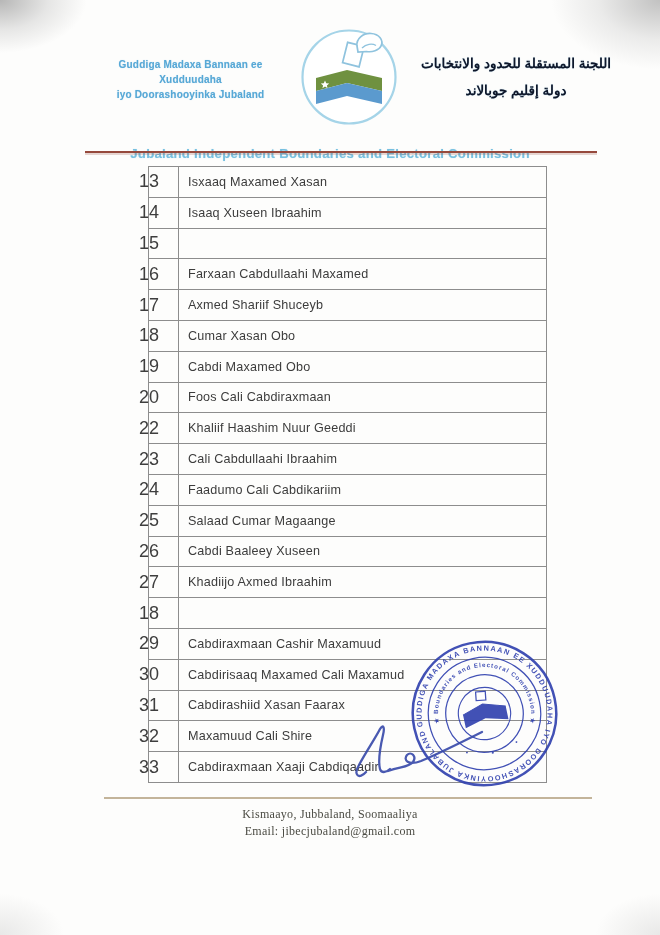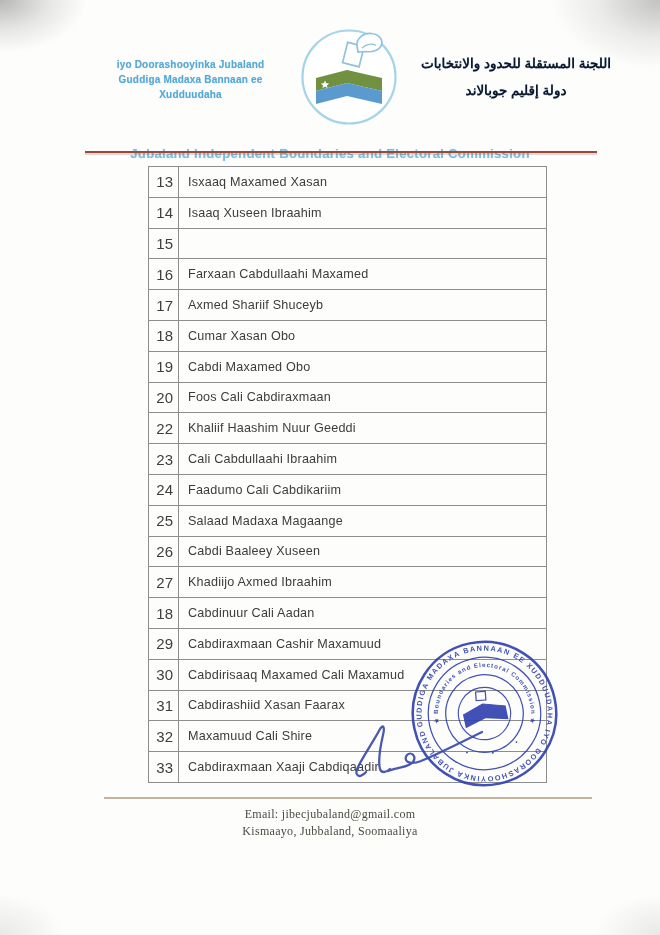--- a/index.html
+++ b/index.html
@@ -47,22 +47,22 @@
   .members-table{
     position:absolute;left:148px;top:166px;width:399px;height:617px;
     display:flex;flex-direction:column;
     border:1px solid #8d8d8d;box-sizing:border-box;
     background:transparent;
   }
   .row{flex:1;display:flex;border-bottom:1px solid #8d8d8d;box-sizing:border-box;}
   .row:last-child{border-bottom:none;}
   .cell-num{
     width:30px;flex:0 0 30px;display:flex;align-items:center;justify-content:flex-end;
-    padding-right:5px;border-right:1px solid #8d8d8d;box-sizing:border-box;
-    font-size:15px;color:#3e3e3e;
+    padding-right:19px;border-right:1px solid #8d8d8d;box-sizing:border-box;
+    font-size:18px;color:#3e3e3e;
   }
   .cell-name{
     flex:1;display:flex;align-items:center;padding-left:9px;
     font-size:12.6px;color:#3c3c3c;letter-spacing:.2px;text-align:right;
   }
 
   
   .stamp{position:absolute;left:407px;top:636px;width:155px;height:155px;
     transform:rotate(-12deg);opacity:.9;}
   .signature{position:absolute;left:350px;top:720px;width:140px;height:64px;opacity:.92;}
@@ -82,22 +82,22 @@
 <body>
 
 <div class="page">
 
   <div class="corner tl"></div>
   <div class="corner tr"></div>
   <div class="corner bl"></div>
   <div class="corner br"></div>
 
   <div class="org-somali">
+    <div>Guddiga Madaxa Bannaan ee Xudduudaha</div>
     <div>iyo Doorashooyinka Jubaland</div>
-    <div>Guddiga Madaxa Bannaan ee Xudduudaha</div>
   </div>
 
   <div class="logo">
     <svg viewBox="0 0 100 100" width="100" height="100">
       <circle cx="50" cy="50" r="46.5" fill="#ffffff" stroke="#a5d4e8" stroke-width="2.2"></circle>
 
       <rect x="46" y="17" width="17" height="21" transform="rotate(14 54 27)" fill="#ffffff" stroke="#8fc3de" stroke-width="1.7"></rect>
 
       <path d="M58 19 C57 12 64 6 72 6.5 C80 7 85 13 82 19 C80 23.5 73 25.5 67.5 24.5 L59 25 Z" fill="#ffffff" stroke="#8fc3de" stroke-width="1.7"></path>
       <path d="M63 21 C67 17 73 16 77 18.5" fill="none" stroke="#8fc3de" stroke-width="1.3"></path>
@@ -171,36 +171,35 @@
         <div class="cell-name">Cali Cabdullaahi Ibraahim</div>
       </div>
 
       <div class="row">
         <div class="cell-num">24</div>
         <div class="cell-name">Faadumo Cali Cabdikariim</div>
       </div>
 
       <div class="row">
         <div class="cell-num">25</div>
-        <div class="cell-name">Salaad Madaxa Magaange</div>
+        <div class="cell-name">Salaad Cumar Magaange</div>
       </div>
 
       <div class="row">
         <div class="cell-num">26</div>
         <div class="cell-name">Cabdi Baaleey Xuseen</div>
       </div>
 
       <div class="row">
         <div class="cell-num">27</div>
         <div class="cell-name">Khadiijo Axmed Ibraahim</div>
       </div>
 
       <div class="row">
         <div class="cell-num">18</div>
-        <div class="cell-name">Cabdinuur Cali Aadan</div>
       </div>
 
       <div class="row">
         <div class="cell-num">29</div>
         <div class="cell-name">Cabdiraxmaan Cashir Maxamuud</div>
       </div>
 
       <div class="row">
         <div class="cell-num">30</div>
         <div class="cell-name">Cabdirisaaq Maxamed Cali Maxamud</div>
@@ -256,17 +255,17 @@
     <svg viewBox="0 0 140 64" width="140" height="64">
       <g fill="none" stroke="#3a4cab" stroke-width="2.3" stroke-linecap="round" stroke-linejoin="round">
         <path d="M16 52 C 9 60 3 55 9 45 C 16 32 26 17 30 9 C 33 4 35 7 33 15 C 30 28 28 41 30 49 C 31 53 36 53 40 49"></path>
         <path d="M38 51 C 50 46 58 48 63 42 C 67 36 61 31 57 35 C 53 40 58 46 71 41 C 88 34 110 23 132 12"></path>
       </g>
     </svg>
   </div>
 
   <div class="rule-footer"></div>
   <div class="footer-text">
+    <div>Kismaayo, Jubbaland, Soomaaliya</div>
     <div>Email: jibecjubaland@gmail.com</div>
-    <div>Kismaayo, Jubbaland, Soomaaliya</div>
   </div>
 
 </div>
 
 </body></html>

